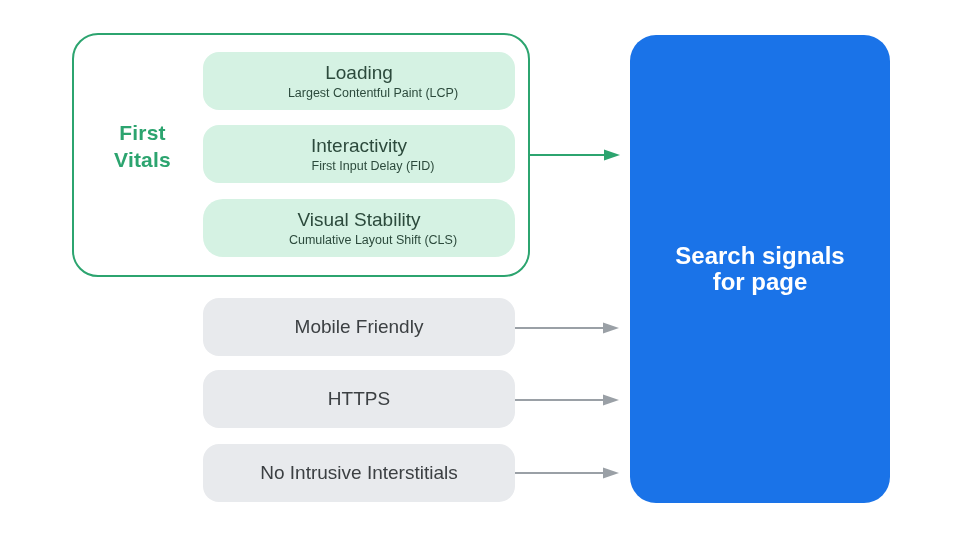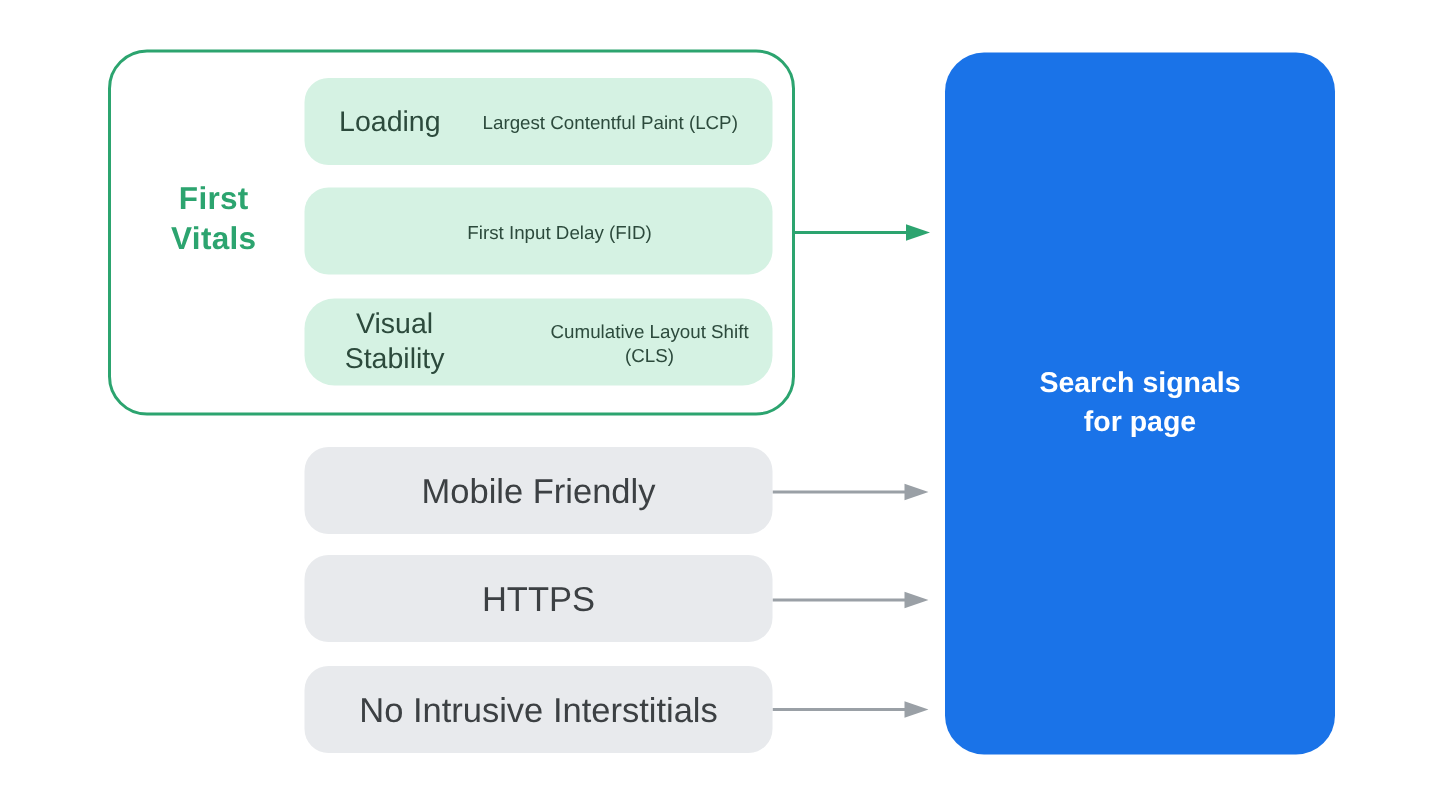--- a/index.html
+++ b/index.html
@@ -34,46 +34,46 @@
     text-align:center;
     color:var(--green);
     font-size:21px;font-weight:bold;
     line-height:27px;
     letter-spacing:0.2px;
   }
   .pill{
     position:absolute;
     left:203px;width:312px;height:58px;
     border-radius:16px;
-    display:flex;
+    display:flex;flex-direction:column;
     align-items:center;justify-content:center;
     text-align:center;
   }
   .pill.mint{background:var(--mint);color:var(--dark_green_text);}
   .pill.gray{background:var(--gray_pill);color:var(--gray_text);}
   .pill-title{font-size:19px;font-weight:500;line-height:23px;}
   .pill-sub{font-size:12.5px;line-height:16px;margin-top:1px;margin-left:28px;}
-  .gray-label{font-size:23px;font-weight:500;}
+  .gray-label{font-size:19px;font-weight:500;}
   .mint1{top:52px;} .mint2{top:125px;} .mint3{top:199px;border-radius:20px;}
   .gray1{top:298px;} .gray2{top:370px;} .gray3{top:444px;}
   .arrow{position:absolute;display:block;}
   .arrow-green{left:530px;top:148px;}
   .arrow-g1{left:515px;top:321px;}
   .arrow-g2{left:515px;top:393px;}
   .arrow-g3{left:515px;top:466px;}
   .result-box{
     position:absolute;
     left:630px;top:35px;width:260px;height:468px;
     background:var(--blue);
     border-radius:26px;
     display:flex;flex-direction:column;
     align-items:center;justify-content:center;
     text-align:center;
     color:var(--white);
-    font-size:19px;font-weight:bold;
+    font-size:24px;font-weight:bold;
     line-height:26px;
   }
 </style>
 </head>
 <body>
 
 <div class="canvas">
 
   <div class="cwv-container"></div>
 
@@ -81,20 +81,21 @@
     <div>First</div>
     <div>Vitals</div>
   </div>
 
   <div class="pill mint mint1">
     <div class="pill-title">Loading</div>
     <div class="pill-sub">Largest Contentful Paint (LCP)</div>
   </div>
 
   <div class="pill mint mint2">
+    <div class="pill-title">Interactivity</div>
     <div class="pill-sub">First Input Delay (FID)</div>
   </div>
 
   <div class="pill mint mint3">
     <div class="pill-title">Visual Stability</div>
     <div class="pill-sub">Cumulative Layout Shift (CLS)</div>
   </div>
 
   <svg class="arrow arrow-green" width="90" height="14">
     <line x1="0" y1="7" x2="76" y2="7" stroke="#2CA46F" stroke-width="2"></line>

